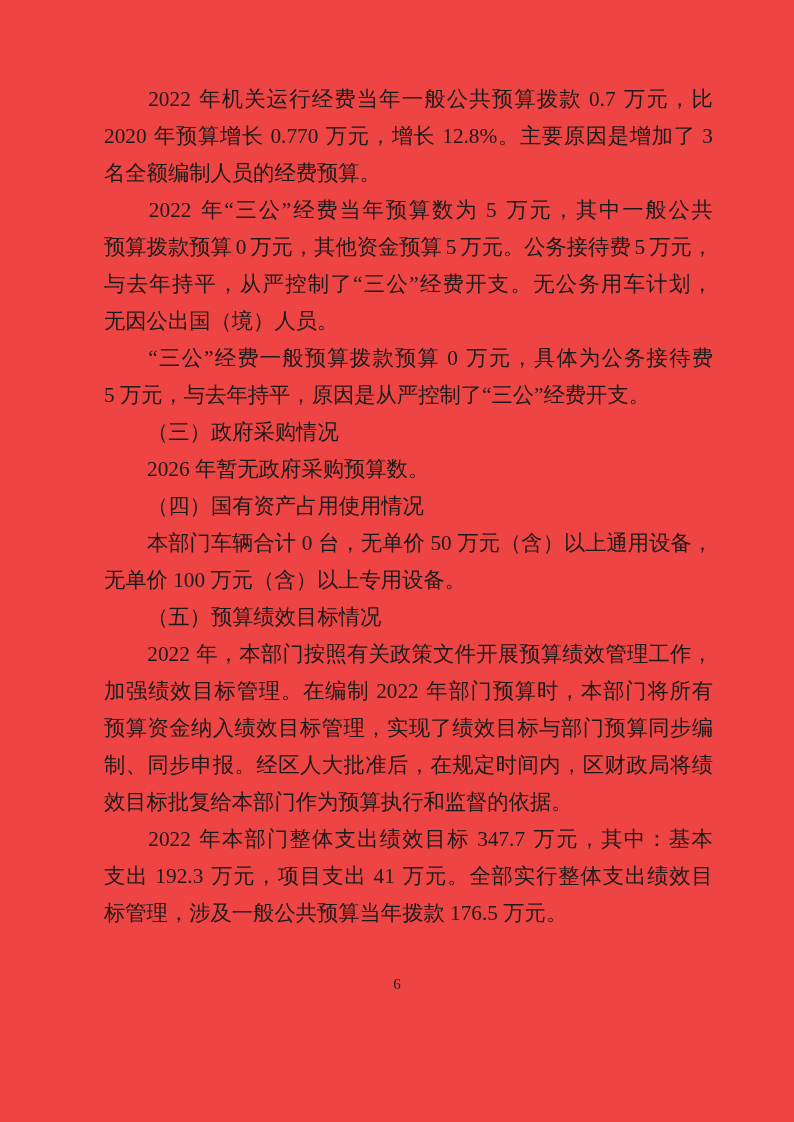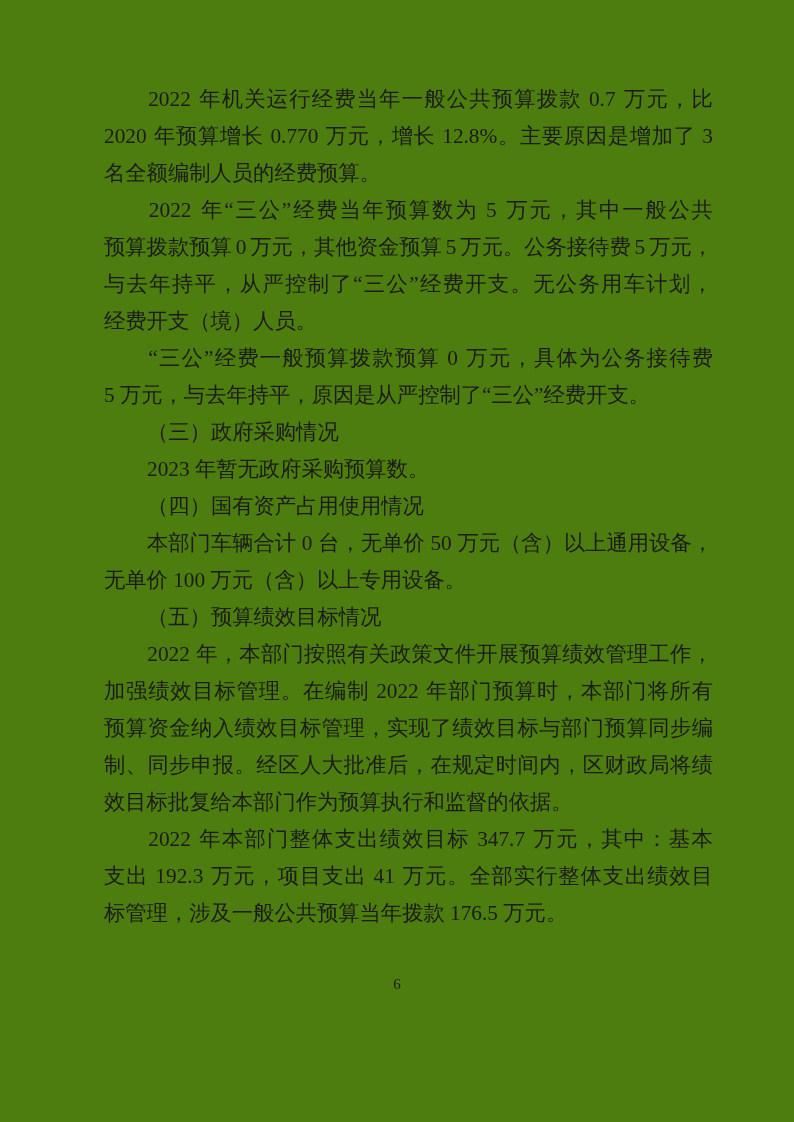--- a/index.html
+++ b/index.html
@@ -1,21 +1,21 @@
 <!DOCTYPE html>
 <html><head>
 <meta charset="utf-8">
 <style>
   html, body { margin: 0; padding: 0; background: #e8e8e8; }
   .page {
     position: relative;
     width: 794px;
     height: 1122px;
     margin: 0 auto;
-    background: #4d7c0f;
+    background: #ef4444;
     font-family: "Liberation Serif", "DejaVu Serif", serif;
     color: #1b1b1b;
     overflow: hidden;
   }
   .text-block {
     position: absolute;
     left: 104px;
     top: 81px;
     width: 609px;
   }
@@ -201,21 +201,21 @@
         <span class="ch">。</span>
         <span class="ch">无</span>
         <span class="ch">公</span>
         <span class="ch">务</span>
         <span class="ch">用</span>
         <span class="ch">车</span>
         <span class="ch">计</span>
         <span class="ch">划</span>
         <span class="ch">，</span>
       </div>
-      <div class="line">经费开支（境）人员。</div>
+      <div class="line">无因公出国（境）人员。</div>
       <div class="line just">
         <span class="indent-spacer"></span>
         <span class="ch">“</span>
         <span class="ch">三</span>
         <span class="ch">公</span>
         <span class="ch">”</span>
         <span class="ch">经</span>
         <span class="ch">费</span>
         <span class="ch">一</span>
         <span class="ch">般</span>
@@ -235,21 +235,21 @@
         <span class="ch">体</span>
         <span class="ch">为</span>
         <span class="ch">公</span>
         <span class="ch">务</span>
         <span class="ch">接</span>
         <span class="ch">待</span>
         <span class="ch">费</span>
       </div>
       <div class="line">5 万元，与去年持平，原因是从严控制了“三公”经费开支。</div>
       <div class="line ind">（三）政府采购情况</div>
-      <div class="line ind">2023 年暂无政府采购预算数。</div>
+      <div class="line ind">2026 年暂无政府采购预算数。</div>
       <div class="line ind">（四）国有资产占用使用情况</div>
       <div class="line just">
         <span class="indent-spacer"></span>
         <span class="ch">本</span>
         <span class="ch">部</span>
         <span class="ch">门</span>
         <span class="ch">车</span>
         <span class="ch">辆</span>
         <span class="ch">合</span>
         <span class="ch">计</span>

